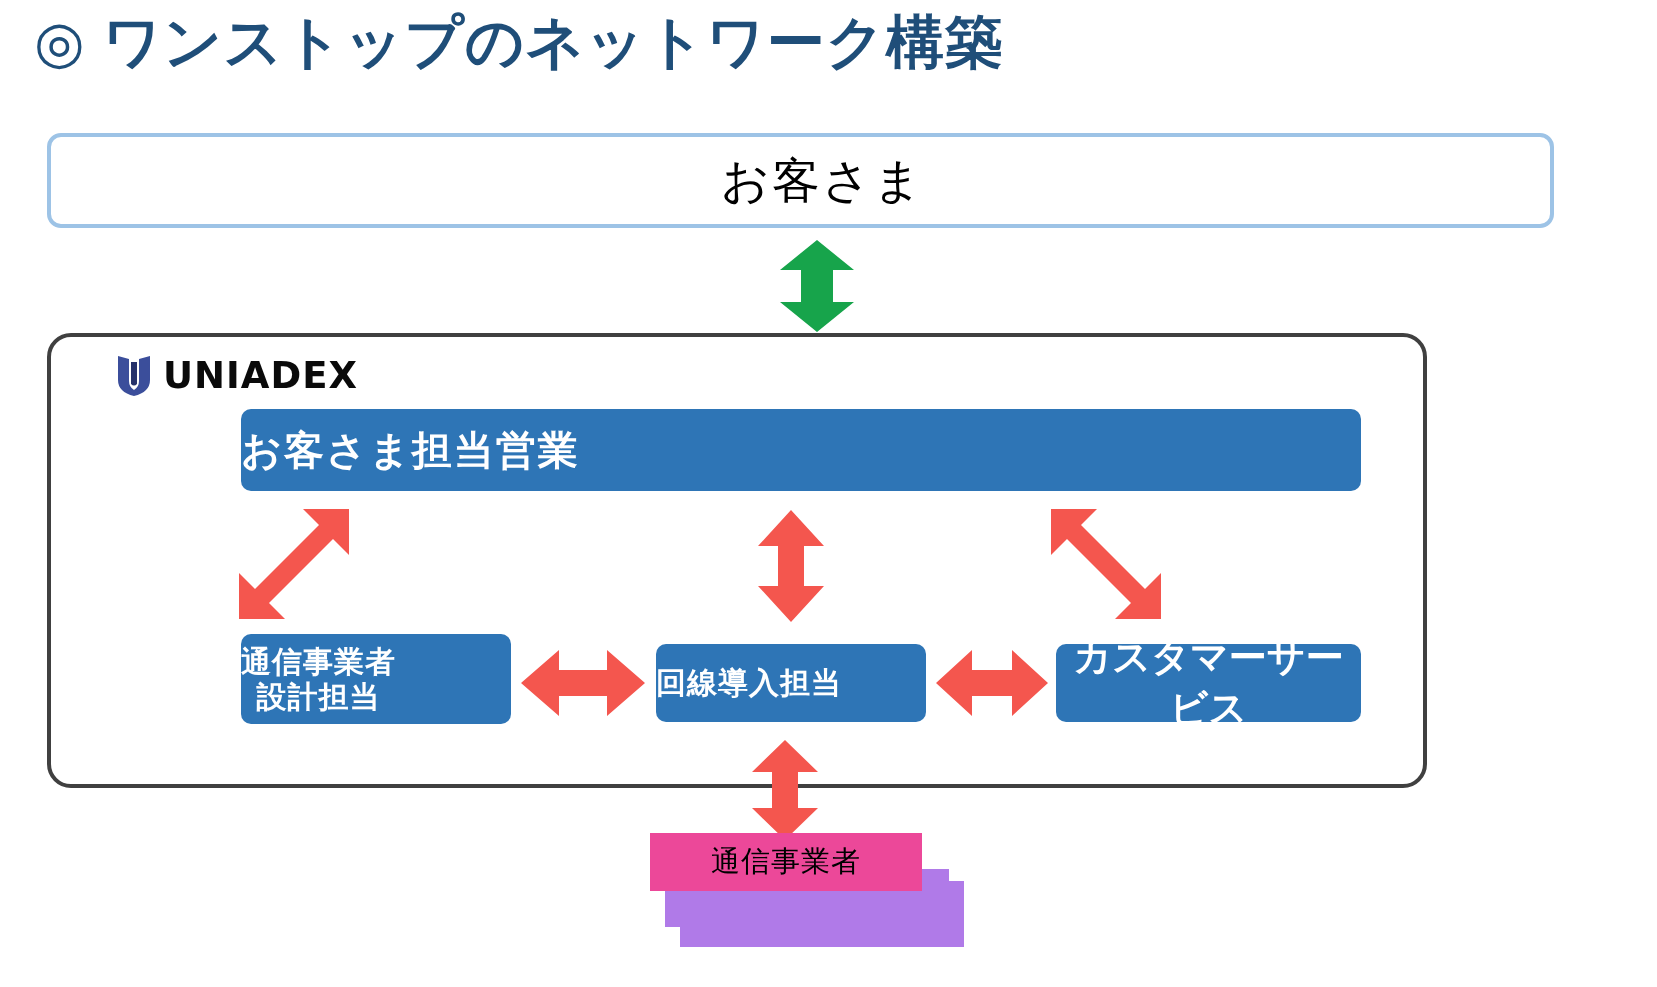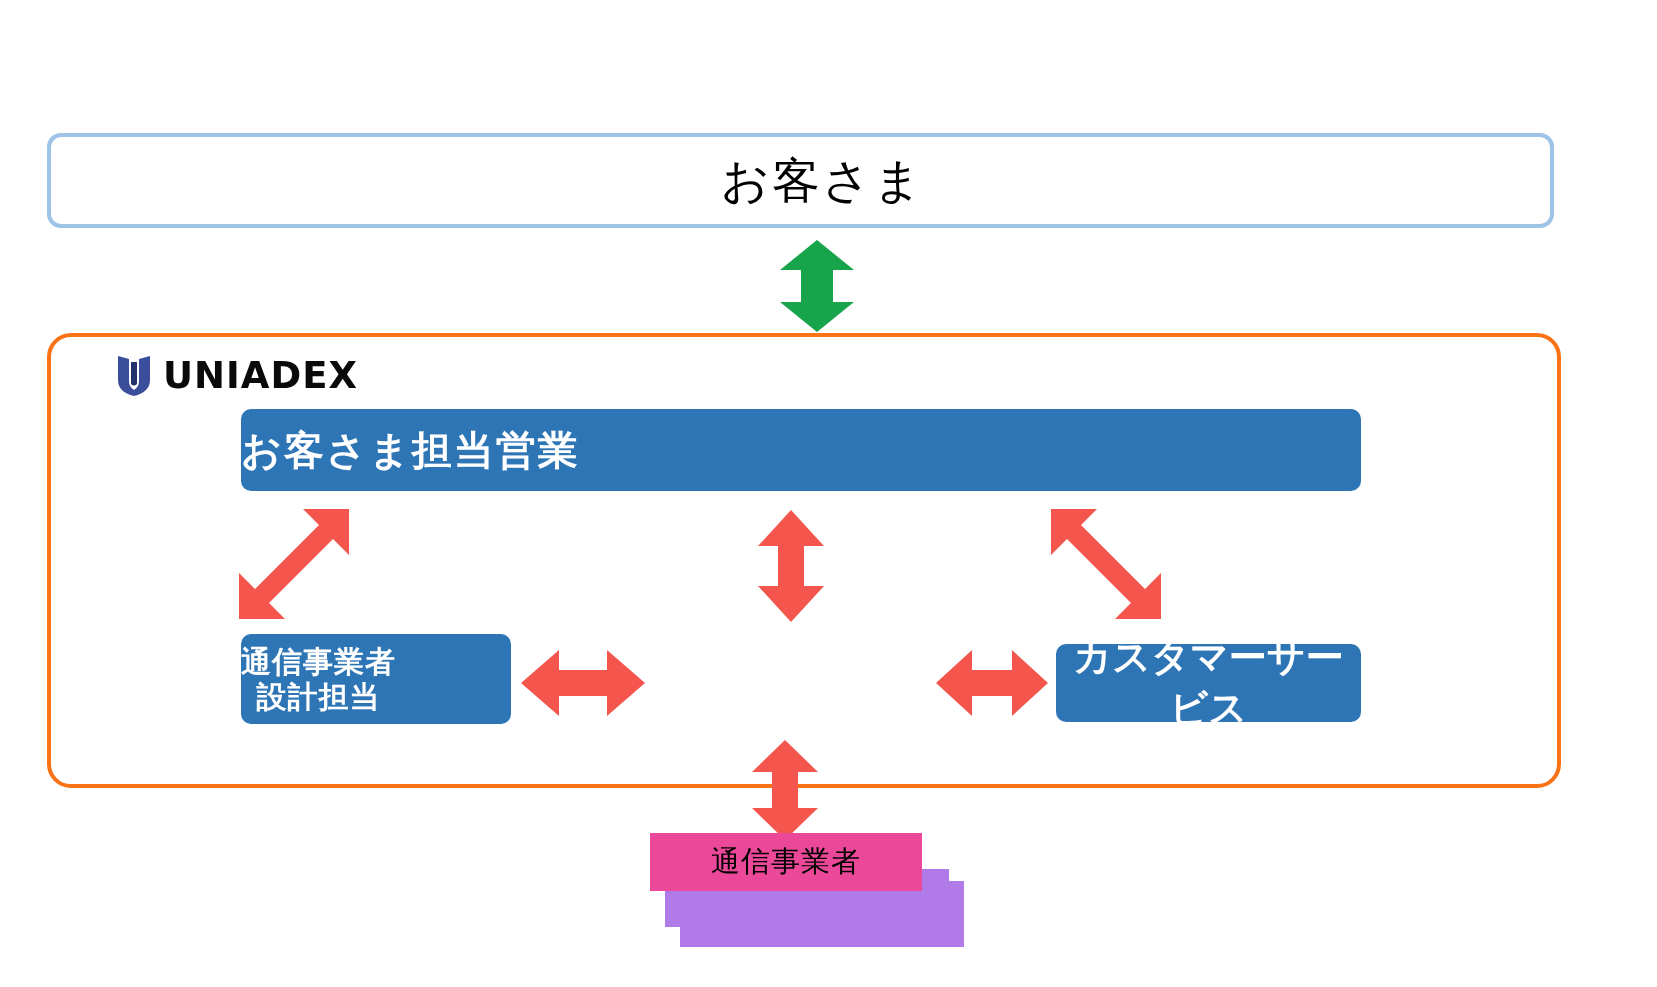--- a/index.html
+++ b/index.html
@@ -52,24 +52,24 @@
     color: #000000;
     letter-spacing: 2px;
     margin-left: 44px;
   }
 
   
   .uniadex-box {
     position: absolute;
     left: 47px;
     top: 333px;
-    width: 1514px;
+    width: 1380px;
     height: 455px;
     box-sizing: border-box;
-    border: 4px solid #f97316;
+    border: 4px solid #404040;
     border-radius: 24px;
     background: #ffffff;
   }
 
   
   .logo {
     position: absolute;
     left: 66px;
     top: 17px;
     display: flex;
@@ -187,20 +187,24 @@
     color: #000000;
     letter-spacing: 1px;
     font-weight: normal;
   }
 </style>
 </head>
 <body>
 
 <div id="canvas">
 
+  <div class="page-title">
+    <span>◎</span>
+    <span>ワンストップのネットワーク構築</span>
+  </div>
 
   <div class="customer-box">
     <span class="customer-label">お客さま</span>
   </div>
 
   <svg class="arrow-svg" style="left:780px; top:240px;" width="74" height="92" viewBox="0 0 74 92">
     <polygon class="arrow-green" points="37,0 74,30 53,30 53,62 74,62 37,92 0,62 21,62 21,30 0,30"></polygon>
   </svg>
 
   <div class="uniadex-box">
@@ -237,20 +241,23 @@
       <polygon class="arrow-red" points="0,33 36,0 36,20 76,20 76,0 112,33 76,66 76,46 36,46 36,66"></polygon>
     </svg>
 
     <div class="bluebar role-net">
       <span>
         <span>通信事業者</span><br>
         <span>設計担当</span>
       </span>
     </div>
 
+    <div class="bluebar role-line">
+      <span>回線導入担当</span>
+    </div>
 
     <div class="bluebar role-cs">
       <span>カスタマーサービス</span>
     </div>
 
   </div>
 
   <svg class="arrow-svg" style="left:752px; top:740px;" width="66" height="100" viewBox="0 0 66 100">
     <polygon class="arrow-red" points="33,0 66,32 46,32 46,68 66,68 33,100 0,68 20,68 20,32 0,32"></polygon>
   </svg>

